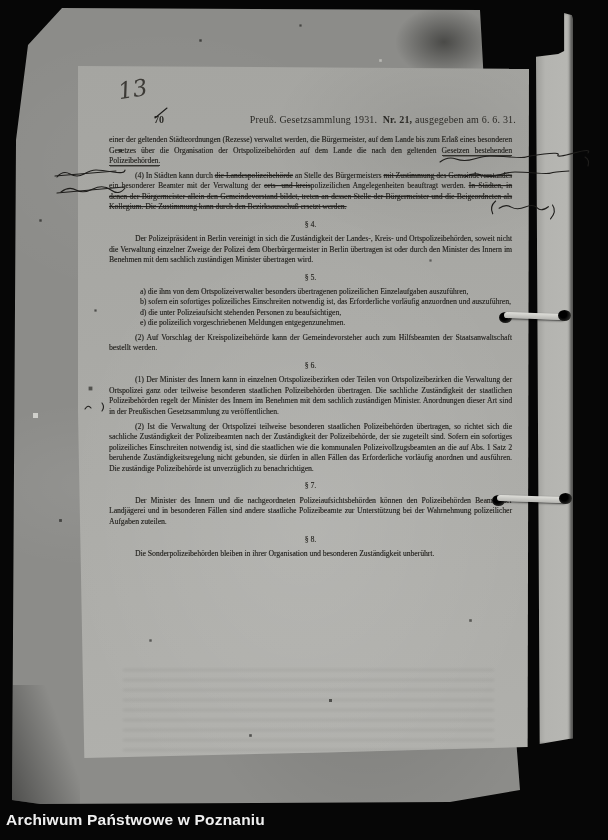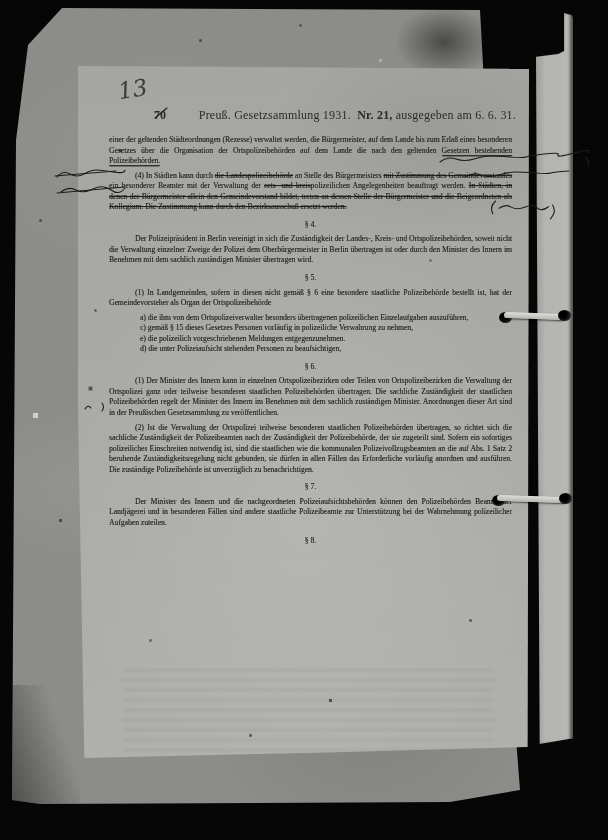--- a/index.html
+++ b/index.html
@@ -22,22 +22,22 @@
   .page{position:absolute;left:78px;top:66px;width:451px;height:692px;
     background:
       radial-gradient(ellipse 320px 420px at 50% 65%, rgba(255,255,255,0.10), transparent 75%),
       radial-gradient(ellipse 240px 160px at 80% 10%, rgba(0,0,0,0.07), transparent 70%),
       linear-gradient(176deg,#a5a5a1 0%,#a9a9a5 40%,#b0b0ac 100%);
     box-shadow:-4px 3px 5px rgba(0,0,0,0.5);
     clip-path:polygon(0 0,100% 0.4%,99.7% 98.4%,55% 99.2%,1.4% 100%,0 50%);
   }
   .folio{position:absolute;left:40px;top:10px;font-size:23px;font-style:italic;
     color:#3c3a36;transform:rotate(-9deg);font-family:"DejaVu Serif",serif;}
-  .running-head{position:absolute;left:27px;right:13px;top:42px;height:12px;
-    font-size:12px;color:#2b2a26;}
+  .running-head{position:absolute;left:27px;right:13px;top:48px;height:12px;
+    font-size:10px;color:#2b2a26;}
   .pagenum{position:absolute;left:49px;top:0;font-weight:bold;}
   .head-center{display:block;text-align:right;letter-spacing:0.2px;}
   .head-center b{font-weight:bold;}
   
   .body{position:absolute;left:27px;right:13px;top:65px;color:#2b2a26;
     font-size:7.6px;line-height:10.55px;text-align:justify;
     text-shadow:0.2px 0.2px 0.3px rgba(43,42,38,0.65);}
   .para{margin:4px;text-indent:26px;}
   .para.no-indent{text-indent:0;}
   .sec-heading{text-align:center;margin:7px 0 3px 0;text-indent:0;}
@@ -94,31 +94,32 @@
       <span class="pagenum">70</span>
       <span class="head-center"><span>Preuß. Gesetzsammlung 1931.</span>&nbsp;&nbsp;<b>Nr. 21,</b>&nbsp;<span>ausgegeben am 6. 6. 31.</span></span>
     </div>
 
     <div class="body" id="doc-body">
         <p class="para no-indent"><span>einer der geltenden Städteordnungen (Rezesse) verwaltet werden, die Bürgermeister, auf dem Lande bis zum Erlaß eines besonderen Gesetzes über die Organisation der Ortspolizeibehörden auf dem Lande die nach den geltenden </span><span class="hand-marked">Gesetzen bestehenden Polizeibehörden.</span></p>
         <p class="para"><span>(4) In Städten kann durch </span><span class="struck">die Landespolizeibehörde</span><span> an Stelle des Bürgermeisters </span><span class="struck">mit Zustimmung des Gemeindevorstandes</span><span> ein besonderer Beamter mit der Verwaltung der </span><span class="struck">orts- und kreis</span><span>polizeilichen Angelegenheiten beauftragt werden. </span><span class="struck">In Städten, in denen der Bürgermeister allein den Gemeindevorstand bildet, treten an dessen Stelle der Bürgermeister und die Beigeordneten als Kollegium. Die Zustimmung kann durch den Bezirksausschuß ersetzt werden.</span></p>
         <div class="sec-heading">§ 4.</div>
         <p class="para"><span>Der Polizeipräsident in Berlin vereinigt in sich die Zuständigkeit der Landes-, Kreis- und Ortspolizeibehörden, soweit nicht die Verwaltung einzelner Zweige der Polizei dem Oberbürgermeister in Berlin übertragen ist oder durch den Minister des Innern im Benehmen mit dem sachlich zuständigen Minister übertragen wird.</span></p>
         <div class="sec-heading">§ 5.</div>
-        <p class="para"><span>(1) In Landgemeinden, sofern in diesen nicht gemäß § 6 eine besondere staatliche Polizeibehörde bestellt ist, hat der Gemeindevorsteher als Organ der Ortspolizeibehörde</span></p>
         <div class="list-item"><span>a) </span>die ihm von dem Ortspolizeiverwalter besonders übertragenen polizeilichen Einzelaufgaben auszuführen,</div>
-        <div class="list-item"><span>c) </span>gemäß § 15 dieses Gesetzes Personen vorläufig in polizeiliche Verwahrung zu nehmen,</div>
+        <div class="list-item"><span>b) </span>sofern ein sofortiges polizeiliches Einschreiten notwendig ist, das Erforderliche vorläufig anzuordnen und auszuführen,</div>
+        <div class="list-item"><span>d) </span>die unter Polizeiaufsicht stehenden Personen zu beaufsichtigen,</div>
         <div class="list-item"><span>e) </span>die polizeilich vorgeschriebenen Meldungen entgegenzunehmen.</div>
-        <div class="list-item"><span>d) </span>die unter Polizeiaufsicht stehenden Personen zu beaufsichtigen,</div>
+        <p class="para"><span>(2) Auf Vorschlag der Kreispolizeibehörde kann der Gemeindevorsteher auch zum Hilfsbeamten der Staatsanwaltschaft bestellt werden.</span></p>
         <div class="sec-heading">§ 6.</div>
         <p class="para"><span>(1) Der Minister des Innern kann in einzelnen Ortspolizeibezirken oder Teilen von Ortspolizeibezirken die Verwaltung der Ortspolizei ganz oder teilweise besonderen staatlichen Polizeibehörden übertragen. Die sachliche Zuständigkeit der staatlichen Polizeibehörden regelt der Minister des Innern im Benehmen mit dem sachlich zuständigen Minister. Anordnungen dieser Art sind in der Preußischen Gesetzsammlung zu veröffentlichen.</span></p>
         <p class="para"><span>(2) Ist die Verwaltung der Ortspolizei teilweise besonderen staatlichen Polizeibehörden übertragen, so richtet sich die sachliche Zuständigkeit der Polizeibeamten nach der Zuständigkeit der Polizeibehörde, der sie zugeteilt sind. Sofern ein sofortiges polizeiliches Einschreiten notwendig ist, sind die staatlichen wie die kommunalen Polizeivollzugsbeamten an die auf Abs. 1 Satz 2 beruhende Zuständigkeitsregelung nicht gebunden, sie dürfen in allen Fällen das Erforderliche vorläufig anordnen und ausführen. Die zuständige Polizeibehörde ist unverzüglich zu benachrichtigen.</span></p>
         <div class="sec-heading">§ 7.</div>
         <p class="para"><span>Der Minister des Innern und die nachgeordneten Polizeiaufsichtsbehörden können den Polizeibehörden Beamte der Landjägerei und in besonderen Fällen sind andere staatliche Polizeibeamte zur Unterstützung bei der Wahrnehmung polizeilicher Aufgaben zuteilen.</span></p>
         <div class="sec-heading">§ 8.</div>
+        <p class="para"><span>Die Sonderpolizeibehörden bleiben in ihrer Organisation und besonderen Zuständigkeit unberührt.</span></p>
       </div>
 
     <div class="bleedthrough"></div>
   </div>
 
   <div class="second-page"></div>
 
   <div class="fastener f1">
     <span class="hole hole-l"></span>
     <span class="string"></span>
@@ -152,13 +153,14 @@
   <svg class="ink" style="left:151px;top:105px;" width="20" height="16" viewBox="0 0 20 16">
     <path d="M4,13 L16,3"></path>
   </svg>
 
   <svg class="ink faint" style="left:82px;top:400px;" width="30" height="14" viewBox="0 0 30 14">
     <path d="M3,9 q3,-5 6,-1 M20,3 q3,4 0,8"></path>
   </svg>
 
   <div class="specks"></div>
 
+  <div class="footer-label">Archiwum Państwowe w Poznaniu</div>
 </div>
 
 </body></html>

